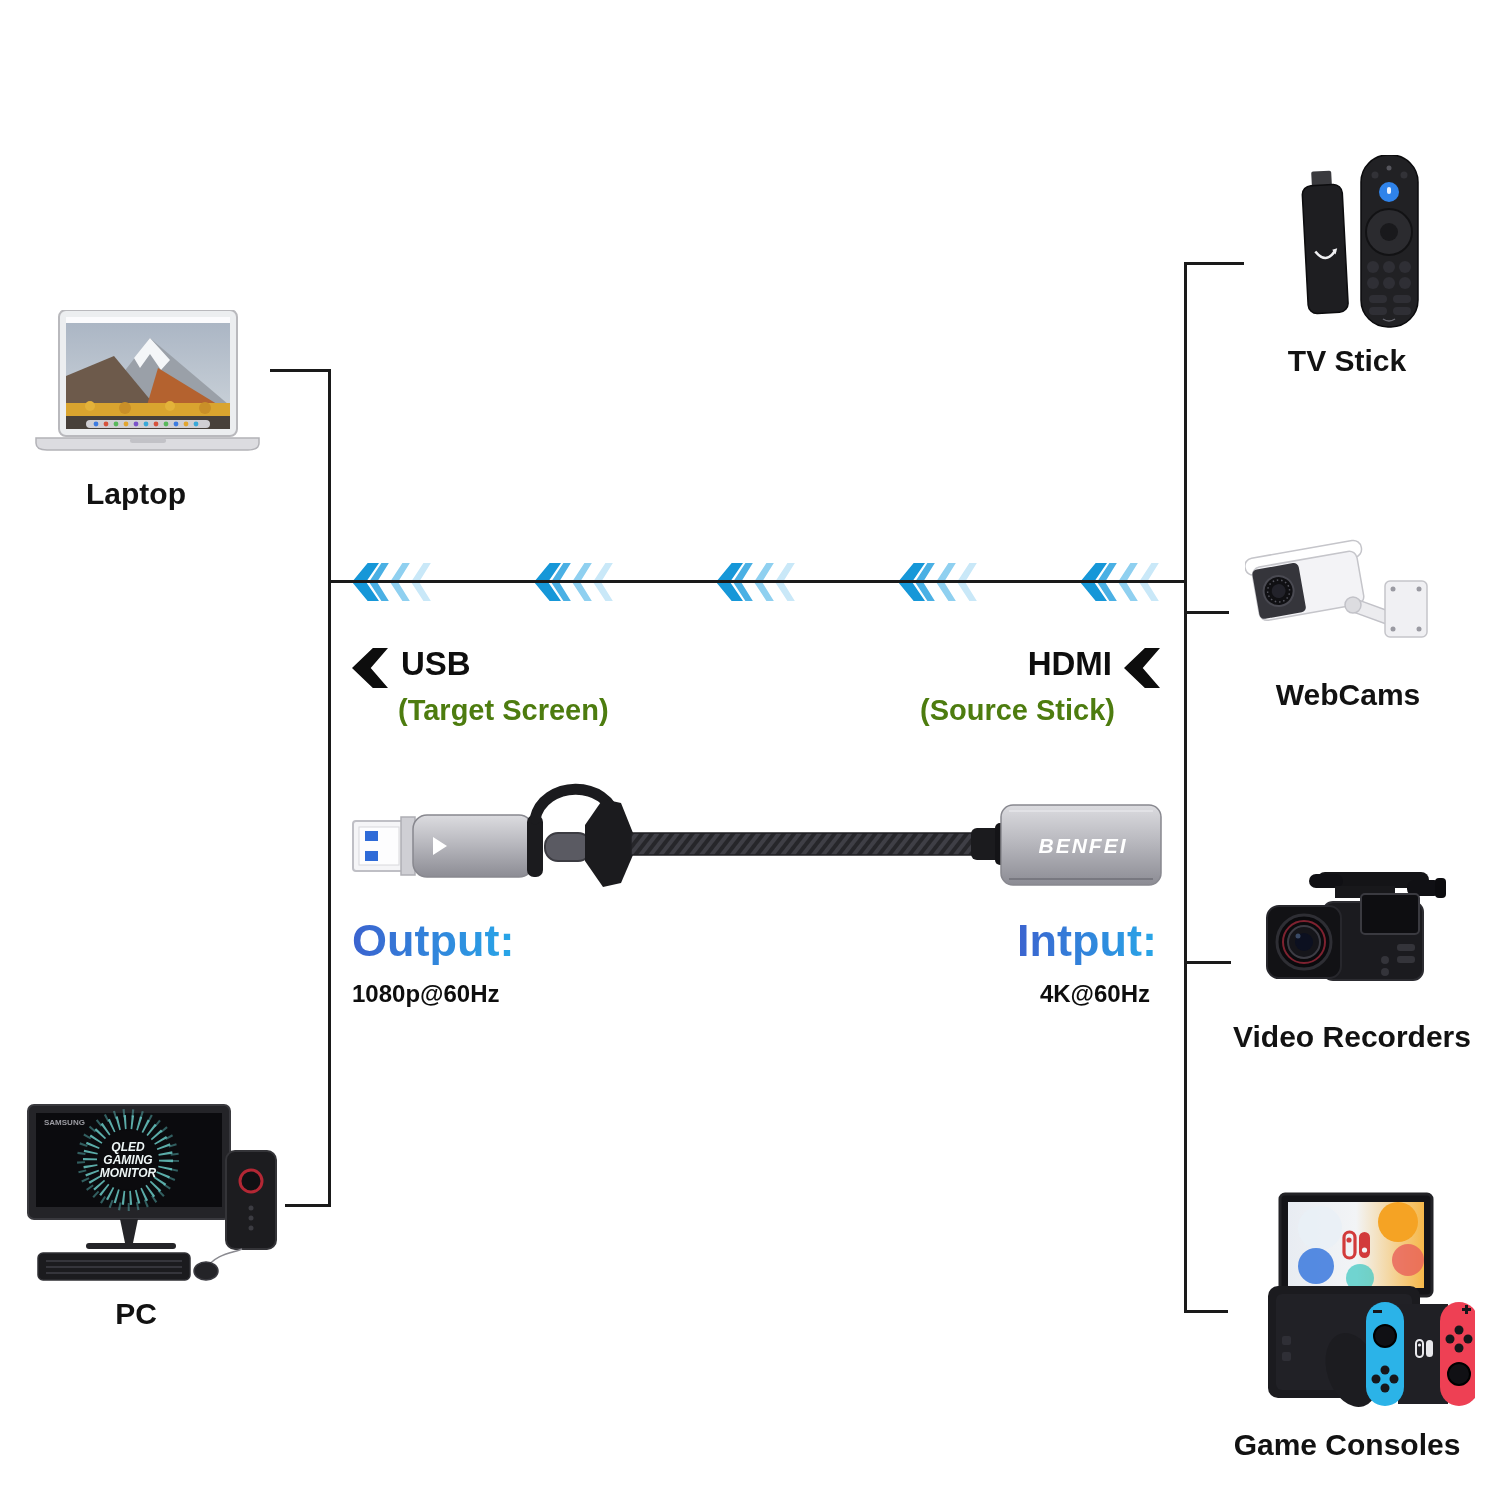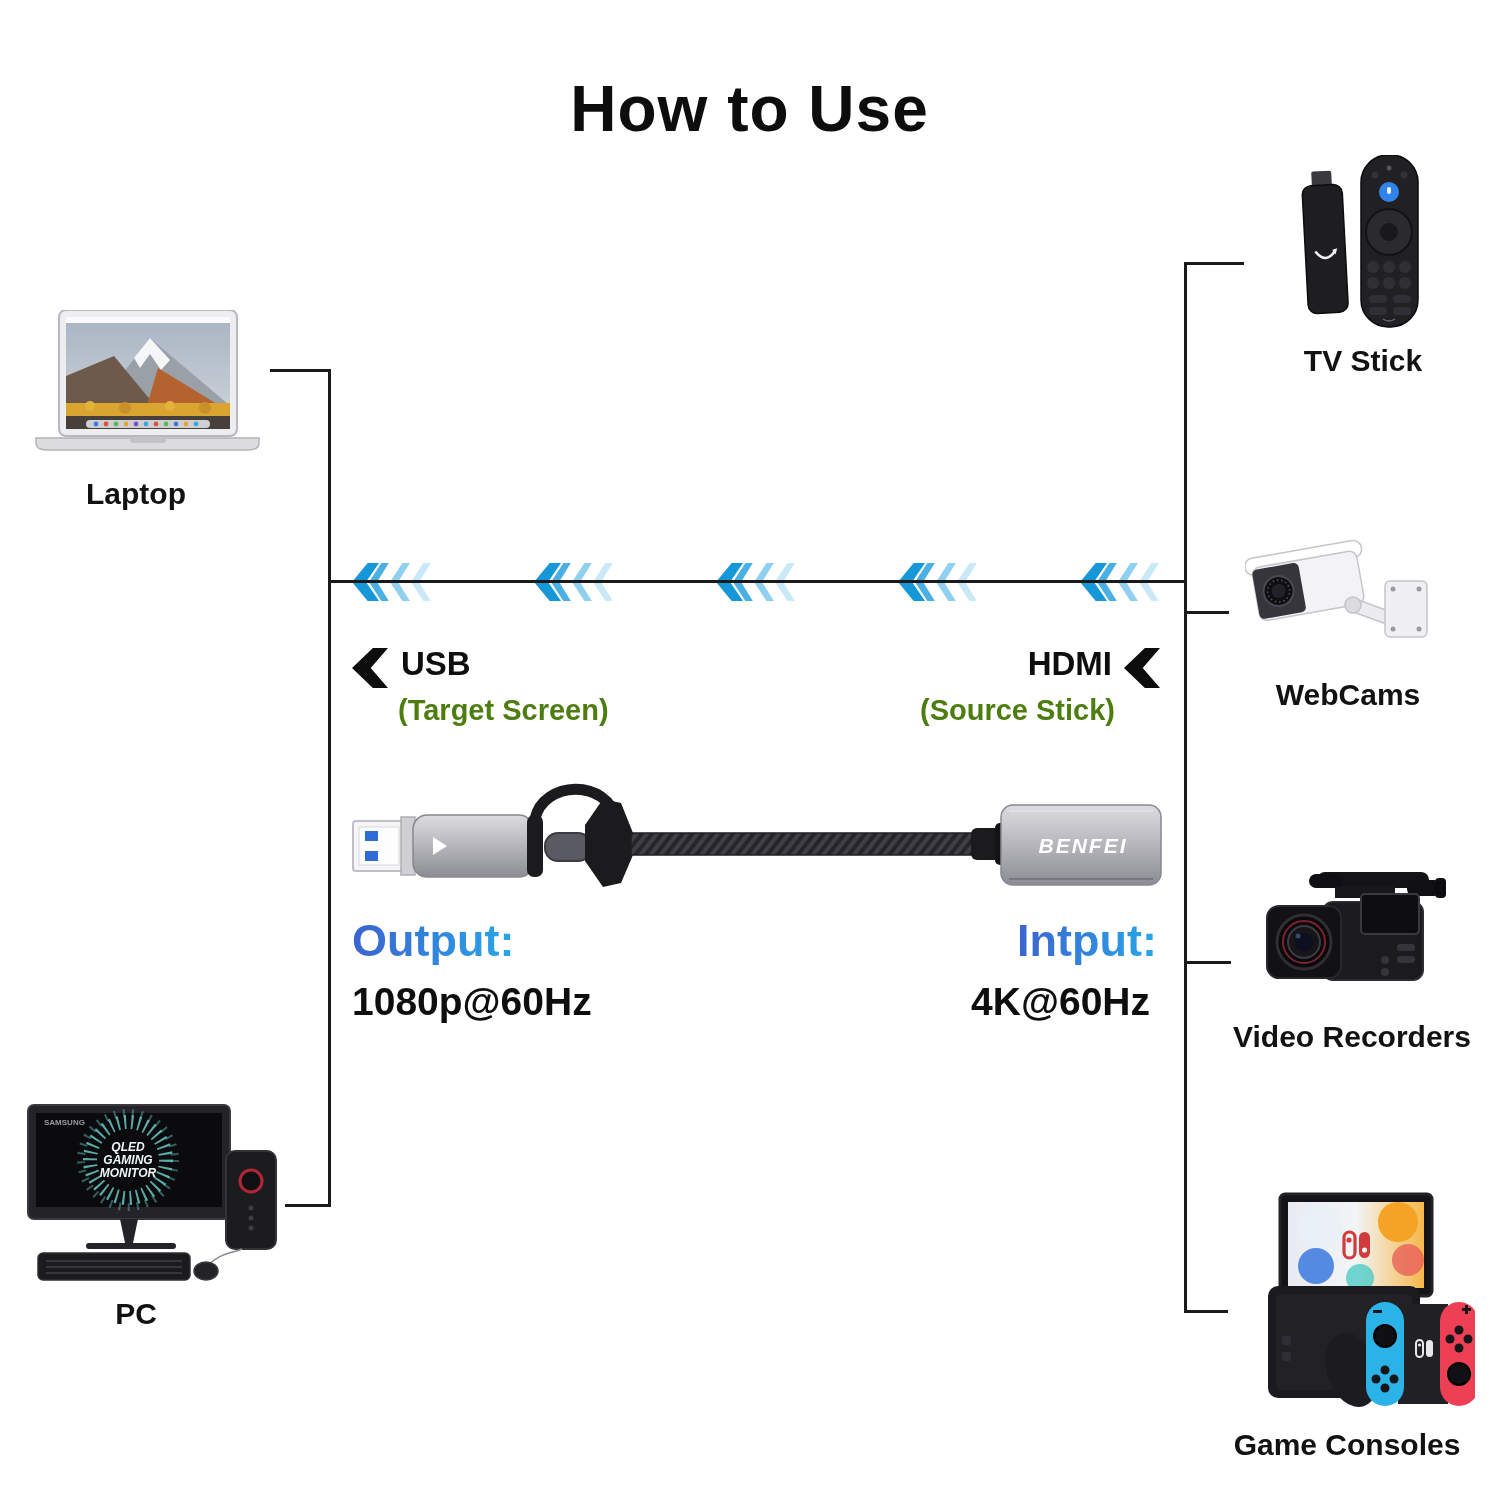--- a/index.html
+++ b/index.html
@@ -11,42 +11,41 @@
   
   .title{left:0;right:0;top:72px;text-align:center;font-size:64px;font-weight:bold;letter-spacing:1px;color:#0d0d0d;}
   .dev-label{font-size:30px;font-weight:bold;color:#121212;transform:translateX(-50%);white-space:nowrap;}
   .port-label{font-size:33px;font-weight:bold;color:#0e0e0e;white-space:nowrap;}
   .port-note{font-size:29px;font-weight:bold;color:#4d7c0f;white-space:nowrap;}
   .spec-label{
     font-size:45px;font-weight:bold;white-space:nowrap;
     background:linear-gradient(90deg,#3b63cf,#28a7e8);
     -webkit-background-clip:text;background-clip:text;color:transparent;text-decoration:underline;
   }
-  .spec-value{font-size:39px;font-weight:bold;color:#0e0e0e;white-space:nowrap;}
+  .spec-value{font-size:24px;font-weight:bold;color:#0e0e0e;white-space:nowrap;}
   
   .line{background:#1a1a1a;}
   
   .black-chev{width:36px;height:40px;background:#0d0d0d;
     clip-path:polygon(58% 0,0 50%,58% 100%,100% 100%,52% 50%,100% 0);}
   .arrow-group{display:flex;align-items:center;top:563px;z-index:2;}
   .arrow-group span{display:block;height:38px;}
   .ch0{width:27px;clip-path:polygon(58% 0,0 50%,58% 100%,100% 100%,52% 50%,100% 0);background:#1697d8;}
   .chb{width:31px;margin-left:-10px;clip-path:polygon(40% 0,0 50%,40% 100%,64% 100%,26% 50%,64% 0);}
   .ch1{background:#4ab0e4;}
   .ch2{background:#8fd0f0;}
   .ch3{background:#c9e8f8;}
   .zline{z-index:3;}
   svg text{font-family:"Liberation Sans",sans-serif;}
 </style>
 </head>
 <body>
 
 <div id="canvas">
 
-  <div class="abs title">How to Use</div>
 
   <div class="abs line" style="left:270px;top:369px;width:61px;height:3px;"></div>
   <div class="abs line" style="left:328px;top:369px;width:3px;height:838px;"></div>
   <div class="abs line" style="left:285px;top:1204px;width:46px;height:3px;"></div>
   <div class="abs line zline" style="left:328px;top:580px;width:859px;height:3px;"></div>
   <div class="abs line" style="left:1184px;top:262px;width:3px;height:1051px;"></div>
   <div class="abs line" style="left:1184px;top:262px;width:60px;height:3px;"></div>
   <div class="abs line" style="left:1184px;top:611px;width:45px;height:3px;"></div>
   <div class="abs line" style="left:1184px;top:961px;width:47px;height:3px;"></div>
   <div class="abs line" style="left:1184px;top:1310px;width:44px;height:3px;"></div>
@@ -90,21 +89,21 @@
   <div class="abs black-chev" style="left:1124px;top:648px;"></div>
   <div class="abs port-note" style="right:384px;top:694px;">(Source Stick)</div>
 
   <div class="abs spec-label" style="left:352px;top:915px;">Output:</div>
   <div class="abs spec-value" style="left:352px;top:980px;">1080p@60Hz</div>
   <div class="abs spec-label" style="right:342px;top:915px;">Intput:</div>
   <div class="abs spec-value" style="right:349px;top:980px;">4K@60Hz</div>
 
   <div class="abs dev-label" style="left:136px;top:477px;">Laptop</div>
   <div class="abs dev-label" style="left:136px;top:1297px;">PC</div>
-  <div class="abs dev-label" style="left:1347px;top:344px;margin-left:16px;">TV Stick</div>
+  <div class="abs dev-label" style="left:1347px;top:344px;">TV Stick</div>
   <div class="abs dev-label" style="left:1348px;top:678px;">WebCams</div>
   <div class="abs dev-label" style="left:1352px;top:1020px;">Video Recorders</div>
   <div class="abs dev-label" style="left:1347px;top:1428px;">Game Consoles</div>
 
   <svg class="abs" style="left:30px;top:310px;" width="235" height="160" viewBox="0 0 235 160">
     <defs>
       <linearGradient id="sky" x1="0" y1="0" x2="0" y2="1">
         <stop offset="0" stop-color="#a9b4c3"></stop>
           <stop offset="1" stop-color="#cfd6dc"></stop>
       </linearGradient>

